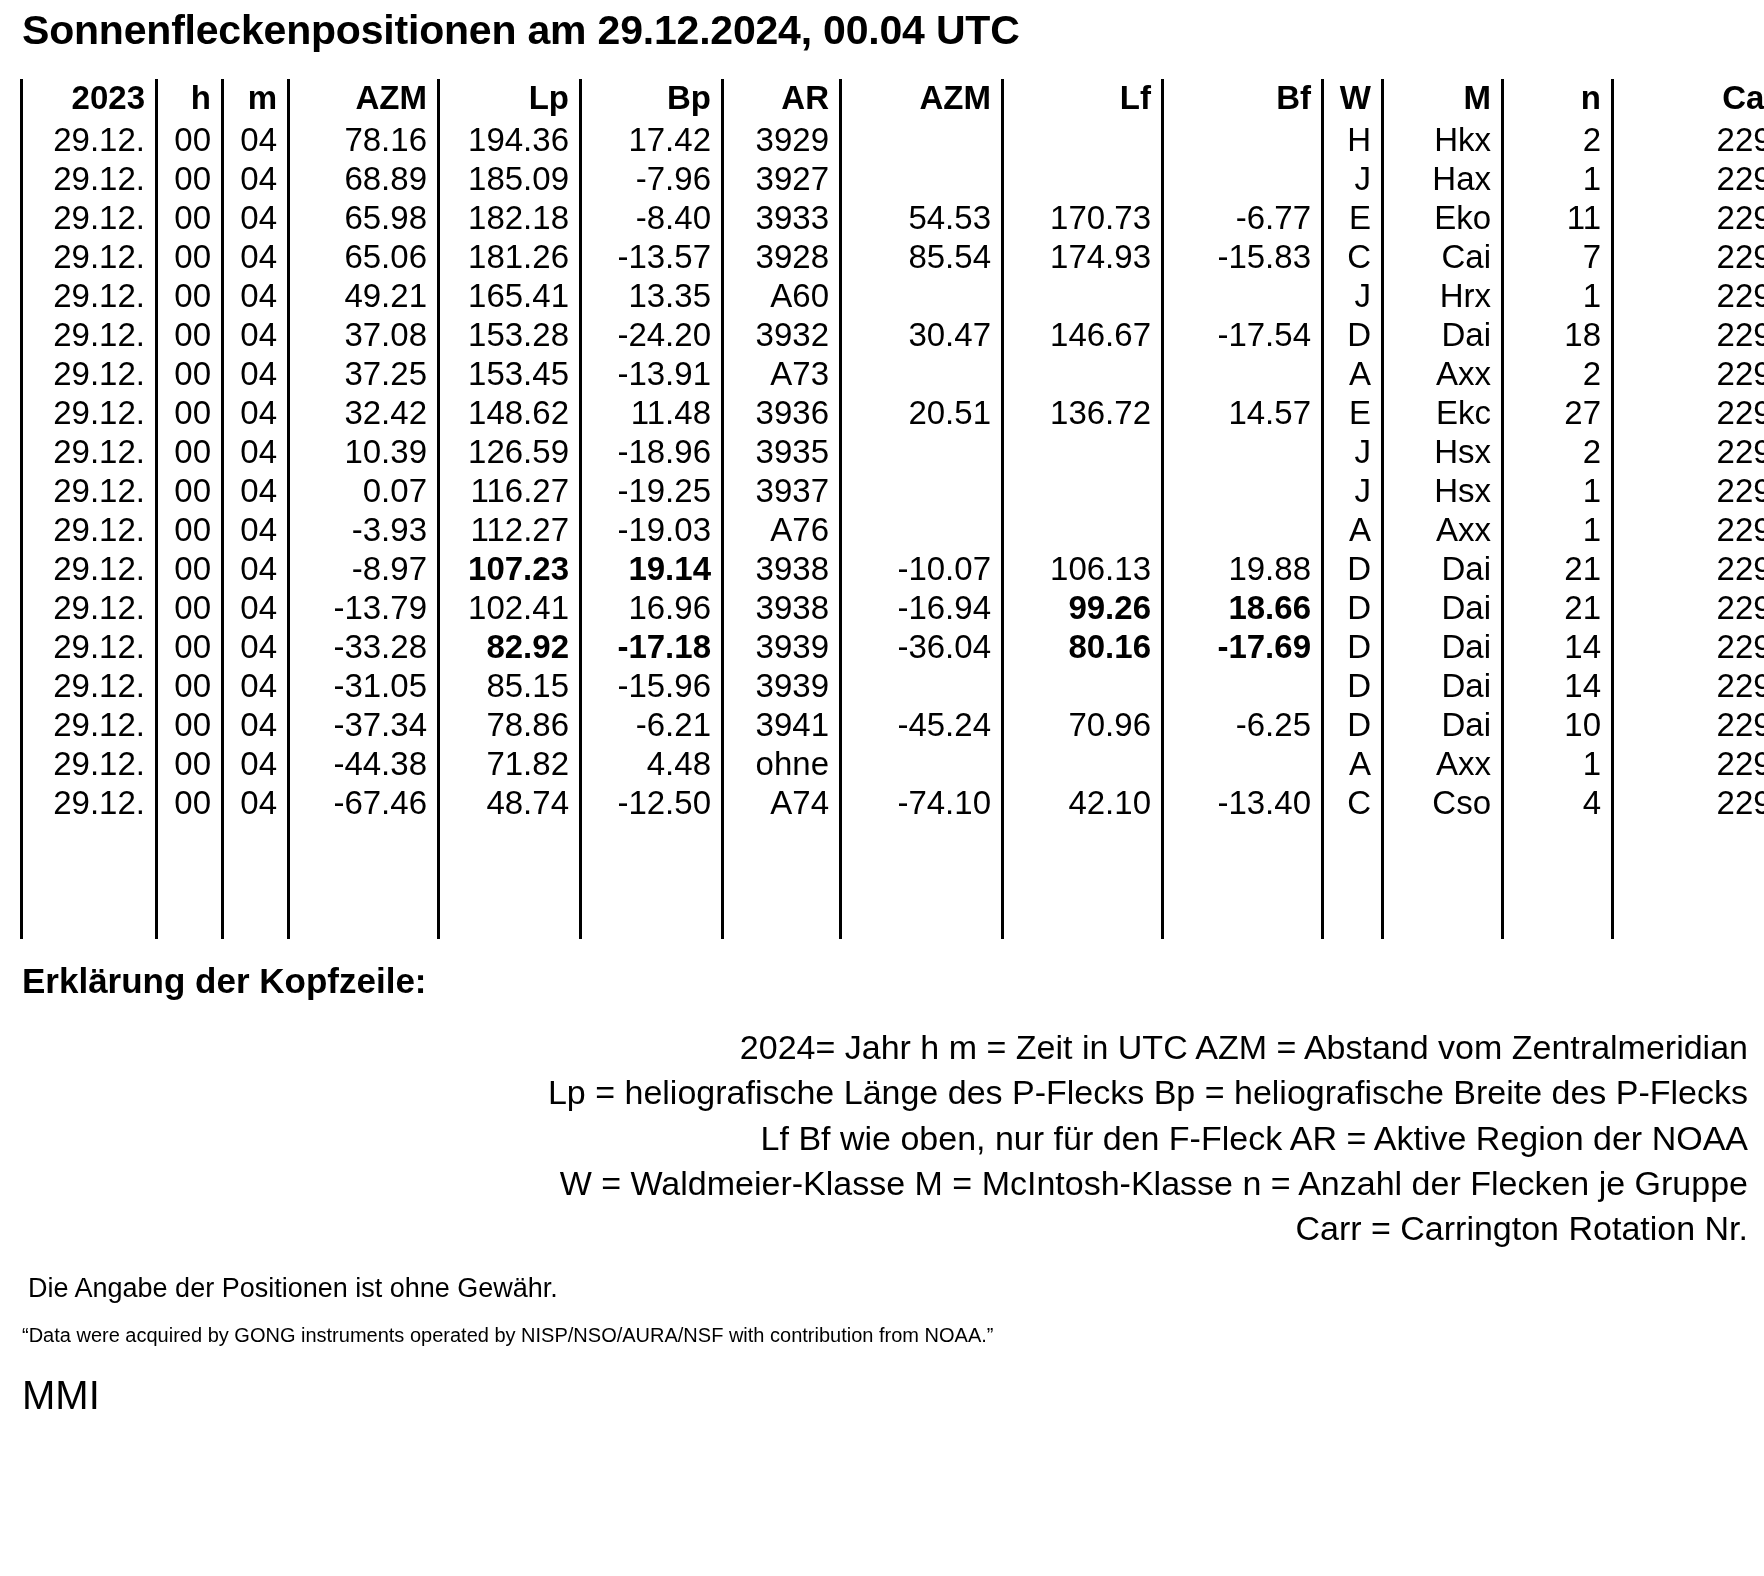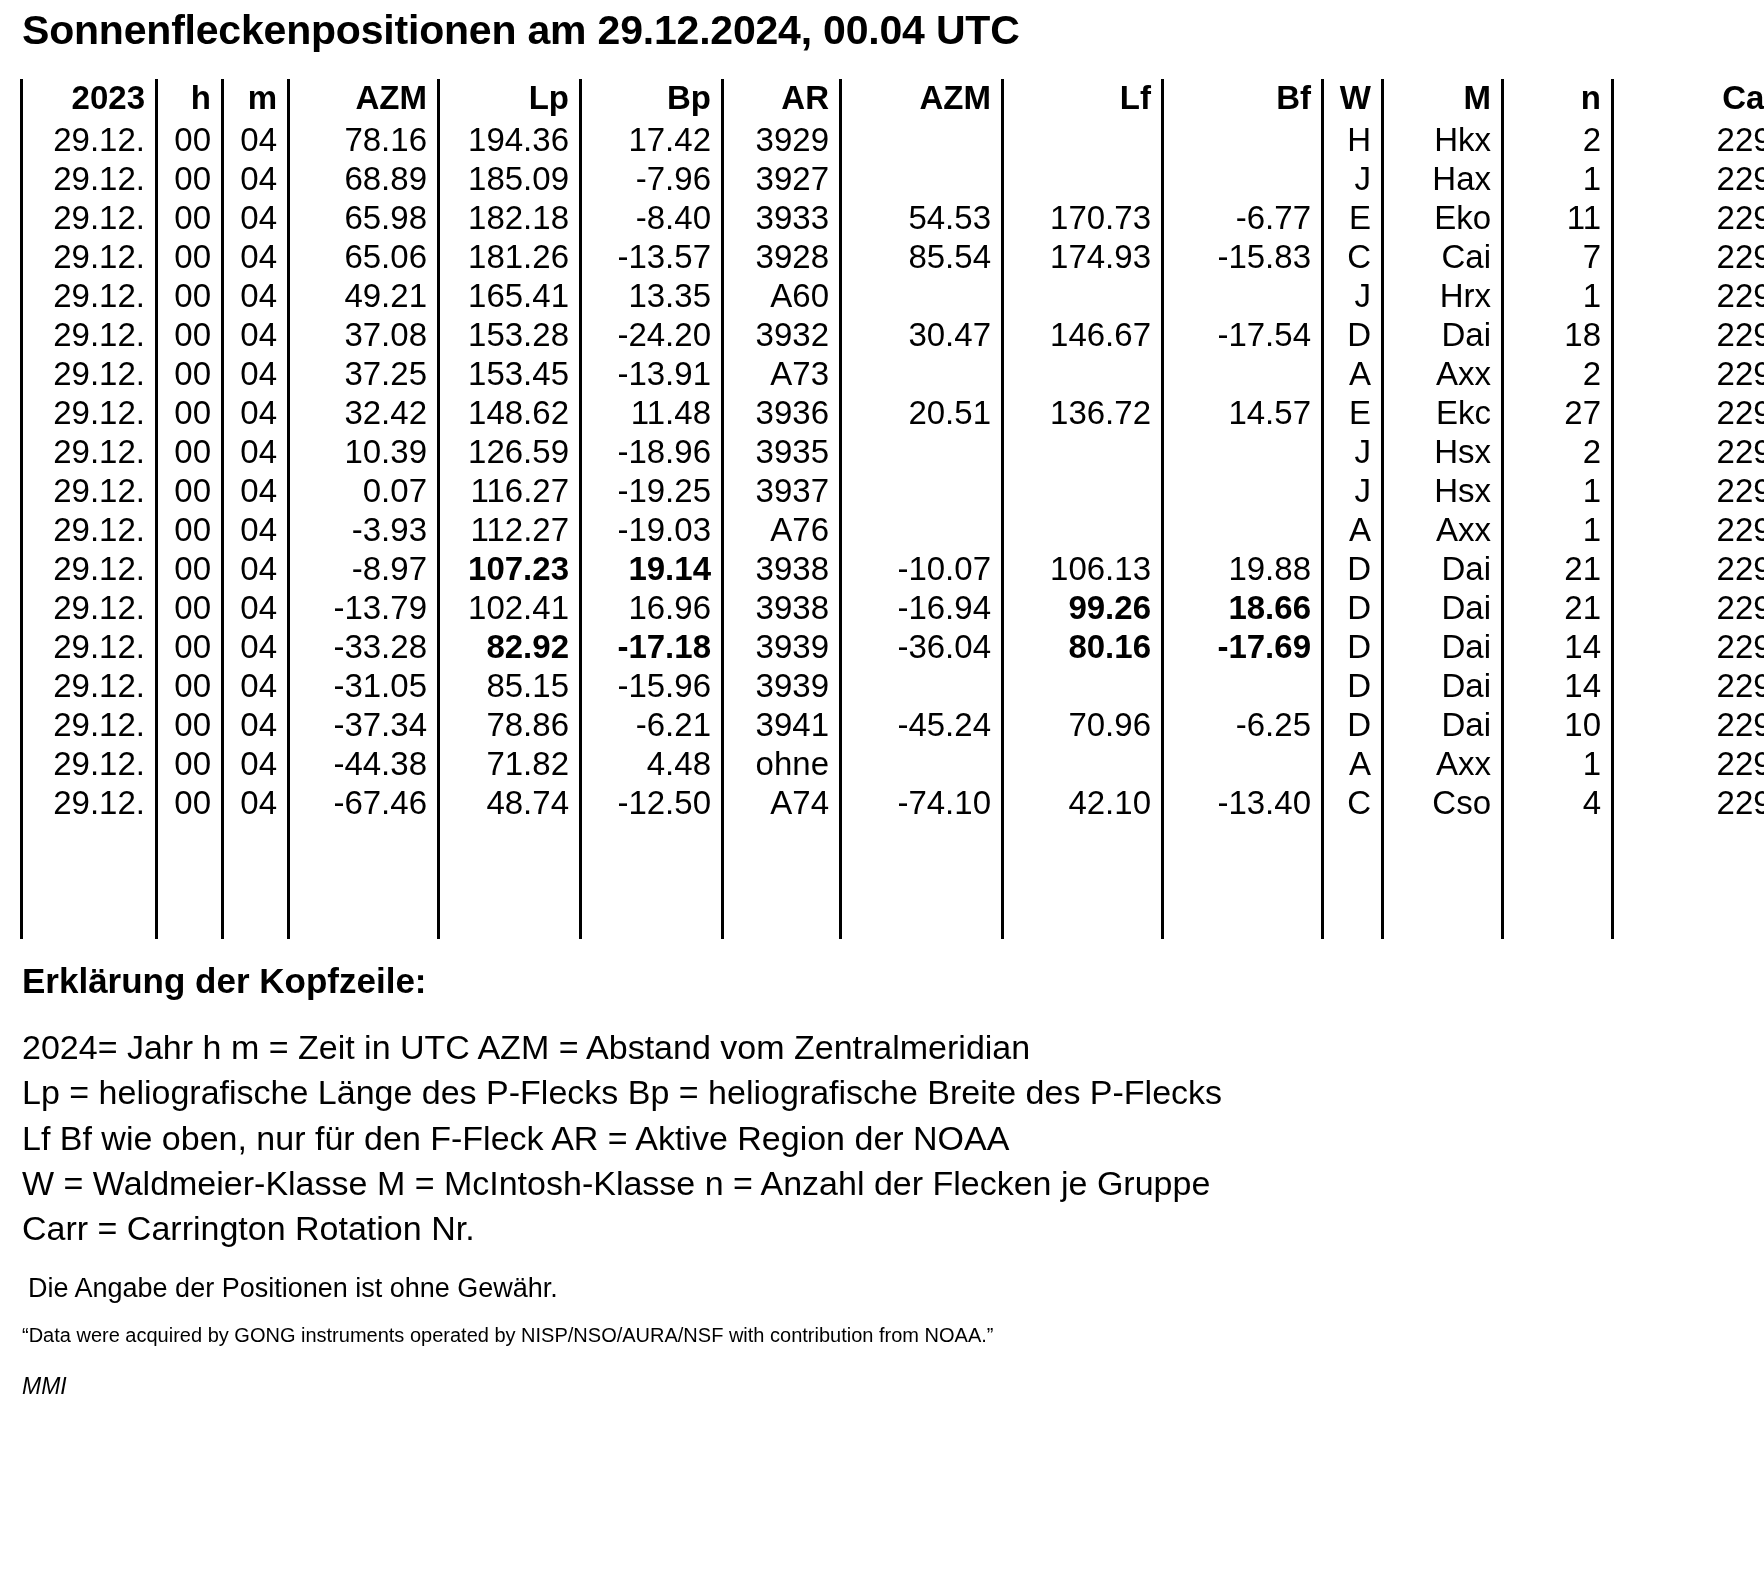--- a/index.html
+++ b/index.html
@@ -85,36 +85,36 @@
   
   .expl-heading {
     font-size: 35px;
     font-weight: bold;
     margin: 22px 0 0 6px;
   }
   .expl-lines {
     margin: 24px 0 0 6px;
     font-size: 34px;
     line-height: 1.33;
+    text-align: right;
   }
   .expl-lines div { white-space: nowrap; }
 
   .note {
     margin: 22px 0 0 12px;
     font-size: 27px;
   }
   .credit {
     margin: 20px 0 0 6px;
     font-size: 20px;
     white-space: nowrap;
   }
   .sig {
     margin: 26px 0 0 6px;
-    font-size: 23px;
-    font-style: italic;
+    font-size: 40px;
   }
 </style>
 </head>
 <body>
 
 <div class="page">
 
   <h1 class="title">Sonnenfleckenpositionen am 29.12.2024, 00.04 UTC</h1>
 
   <div class="tablewrap">

